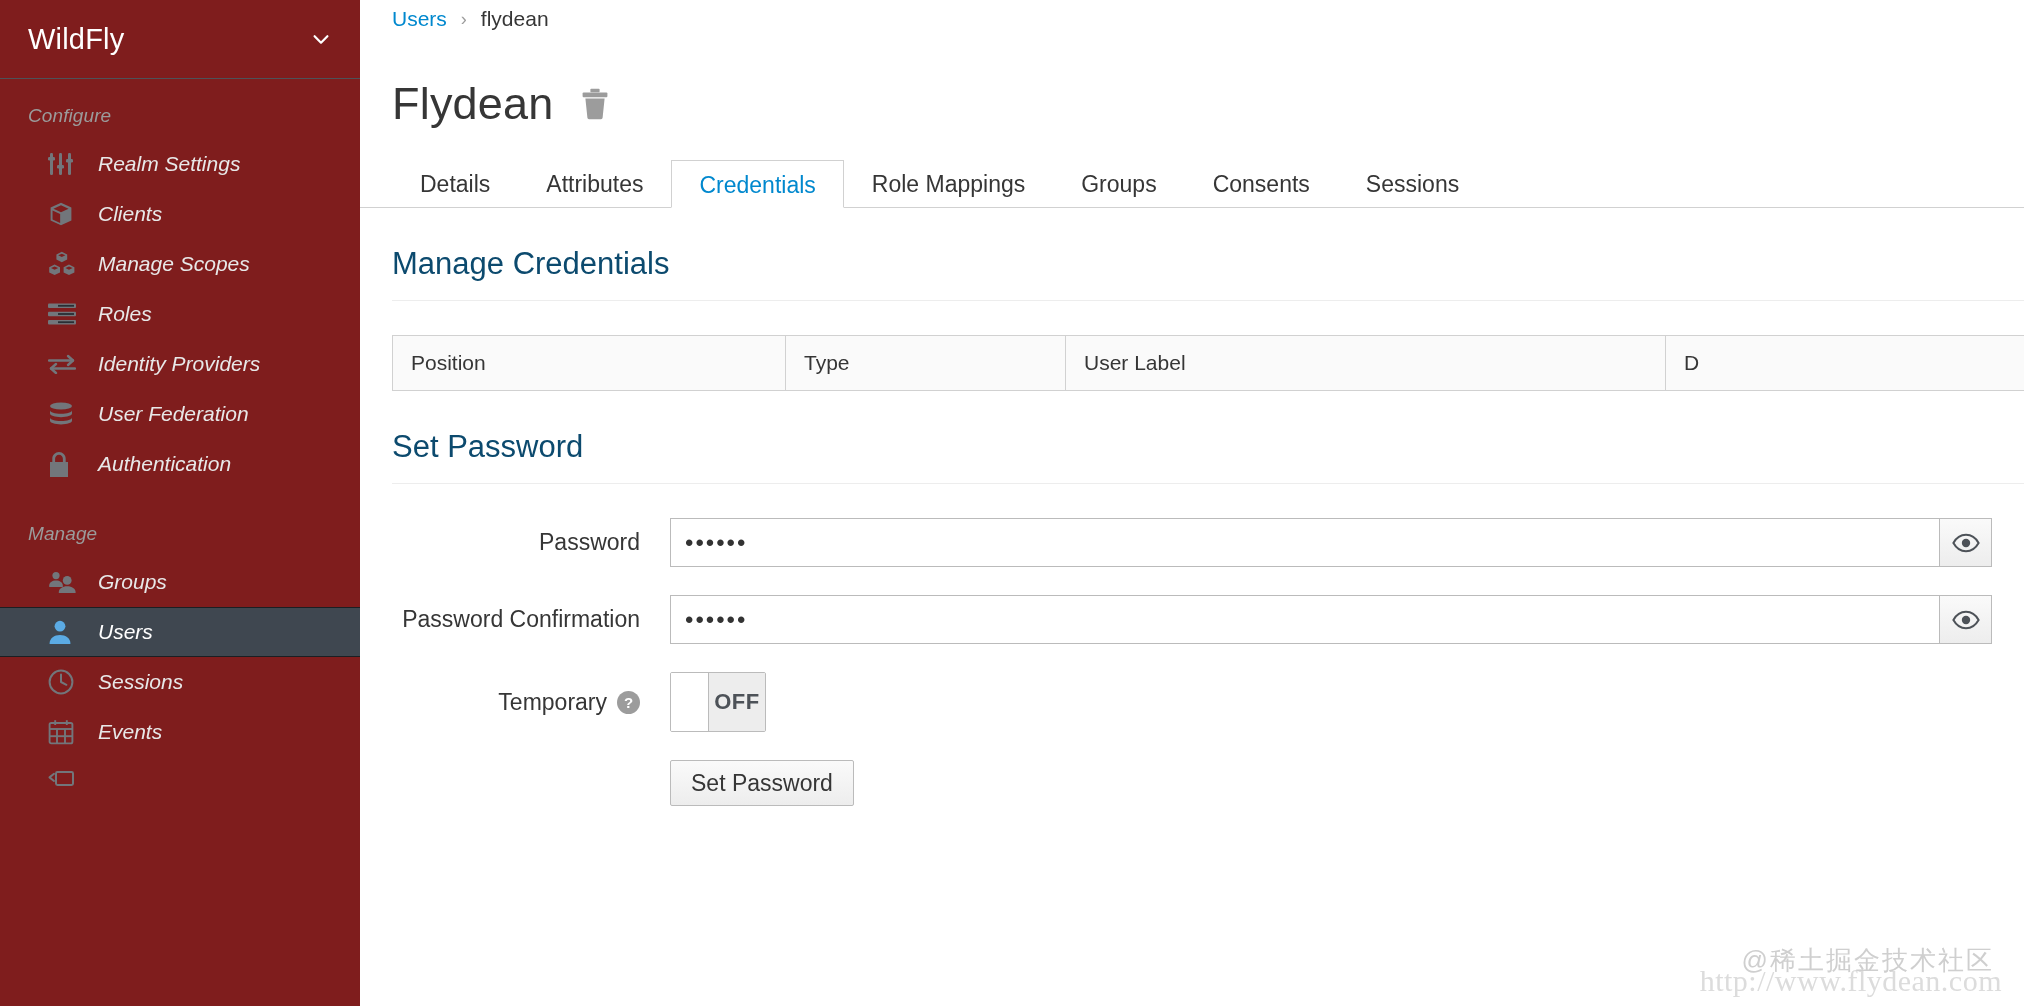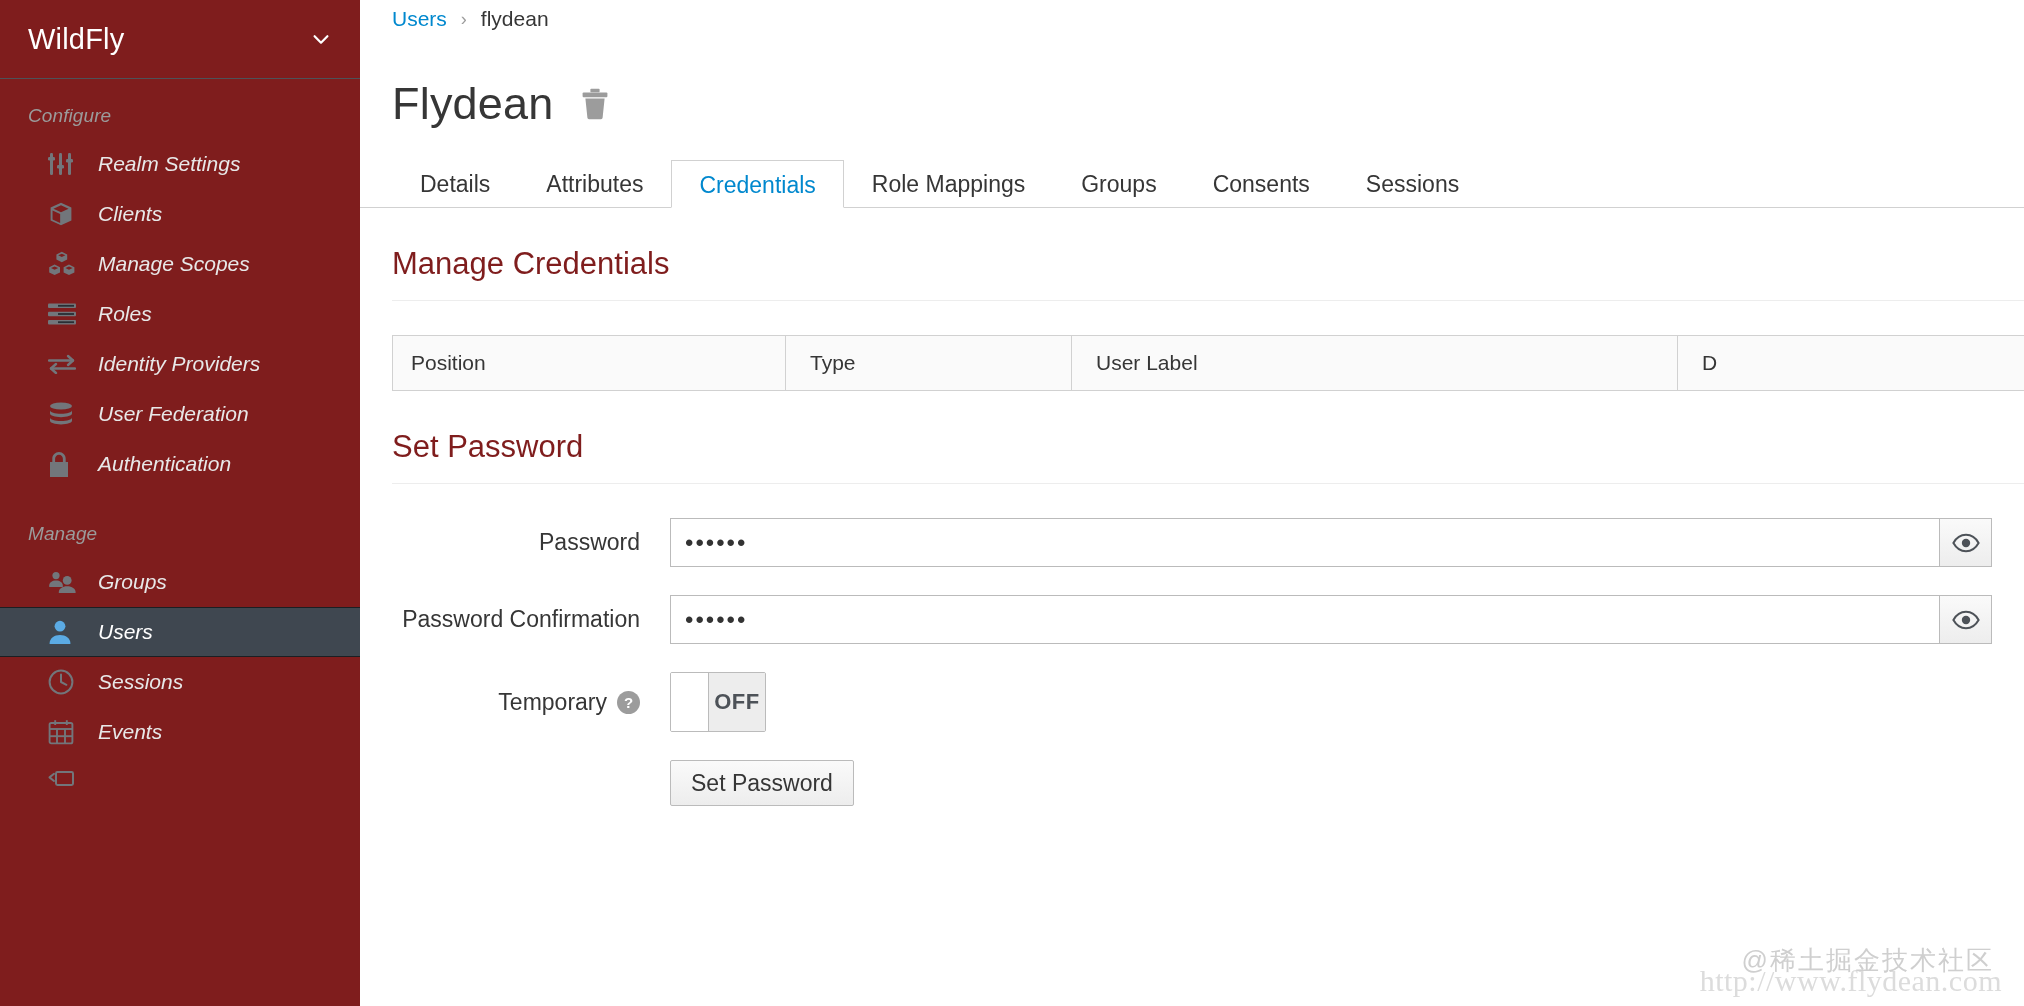--- a/index.html
+++ b/index.html
@@ -166,38 +166,37 @@
     background: #ffffff;
     border: 1px solid #d1d1d1;
     border-bottom: 1px solid #ffffff;
     margin-bottom: -1px;
   }
 
   
   .section-head {
     font-size: 31px;
     font-weight: 400;
-    color: #7f1d1d;
+    color: #0c4a6e;
     padding: 38px 8px 18px 32px;
   }
   .section-rule {
     height: 1px;
     background: #ededed;
     margin-left: 32px;
   }
 
   
   .cred-table {
     margin: 34px 0 0 32px;
     border: 1px solid #d1d1d1;
     border-right: none;
     background: #fafafa;
     display: flex;
     height: 56px;
-    gap: 6px;
   }
   .cred-th {
     font-size: 21px;
     color: #363636;
     display: flex;
     align-items: center;
     padding-left: 18px;
     border-right: 1px solid #d1d1d1;
     background: #fafafa;
     white-space: nowrap;

